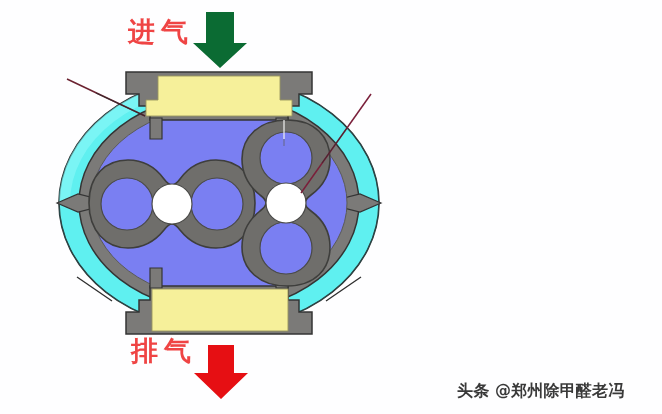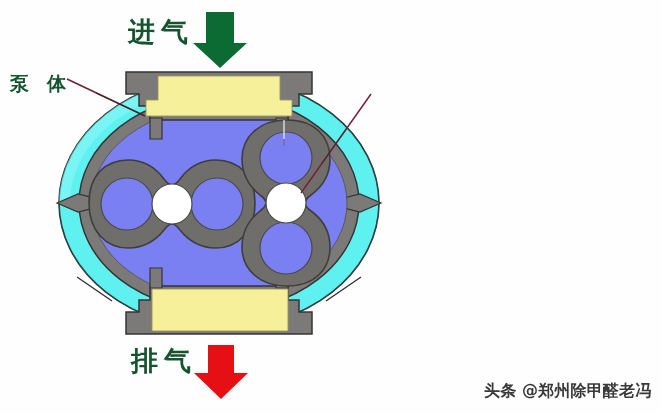--- a/index.html
+++ b/index.html
@@ -8,33 +8,33 @@
     width:662px;height:414px;position:relative;overflow:hidden;
     font-family:"DejaVu Sans","Liberation Sans",sans-serif;
     background:#fefeff;
   }
   #stage{position:absolute;left:0;top:0;width:662px;height:414px;}
   #diagram-svg{position:absolute;left:0;top:0;width:662px;height:414px;}
 
   .cn-label{
     position:absolute;
     font-family:"DejaVu Sans","Liberation Sans",sans-serif;
-    color:#14532d;
+    color:#ef4444;
     font-weight:700;
     white-space:nowrap;
     letter-spacing:0.10em;
     -webkit-font-smoothing:none;
   }
   #label-intake{left:128px;top:14px;font-size:27px;letter-spacing:0.22em;}
-  #label-exhaust{left:131px;top:343px;font-size:27px;letter-spacing:0.22em;}
+  #label-exhaust{left:131px;top:333px;font-size:27px;letter-spacing:0.22em;}
   #label-pump-body{left:10px;top:71px;font-size:19px;letter-spacing:0.30em;}
   #label-rotor{left:376px;top:82px;font-size:19px;letter-spacing:0.30em;}
 
   #watermark{
-    position:absolute;left:484px;top:381px;
+    position:absolute;left:457px;top:381px;
     font-size:16px;font-weight:700;color:#2b2b2b;
     font-family:"DejaVu Sans","Liberation Sans",sans-serif;
     white-space:nowrap;opacity:.93;letter-spacing:0.01em;
   }
 </style>
 </head>
 <body>
 
 <div id="stage">
 
@@ -195,18 +195,17 @@
         L 194,373
         L 208,373
         Z" fill="#e60f13"></path>
     </g>
   </svg>
 
   <div class="cn-label" id="label-intake">进气</div>
 
   <div class="cn-label" id="label-exhaust">排气</div>
 
-  <div class="cn-label" id="label-pump-body">泵 体</div>
 
 
   <div id="watermark">头条 @郑州除甲醛老冯</div>
 
 </div>
 
 </body></html>

